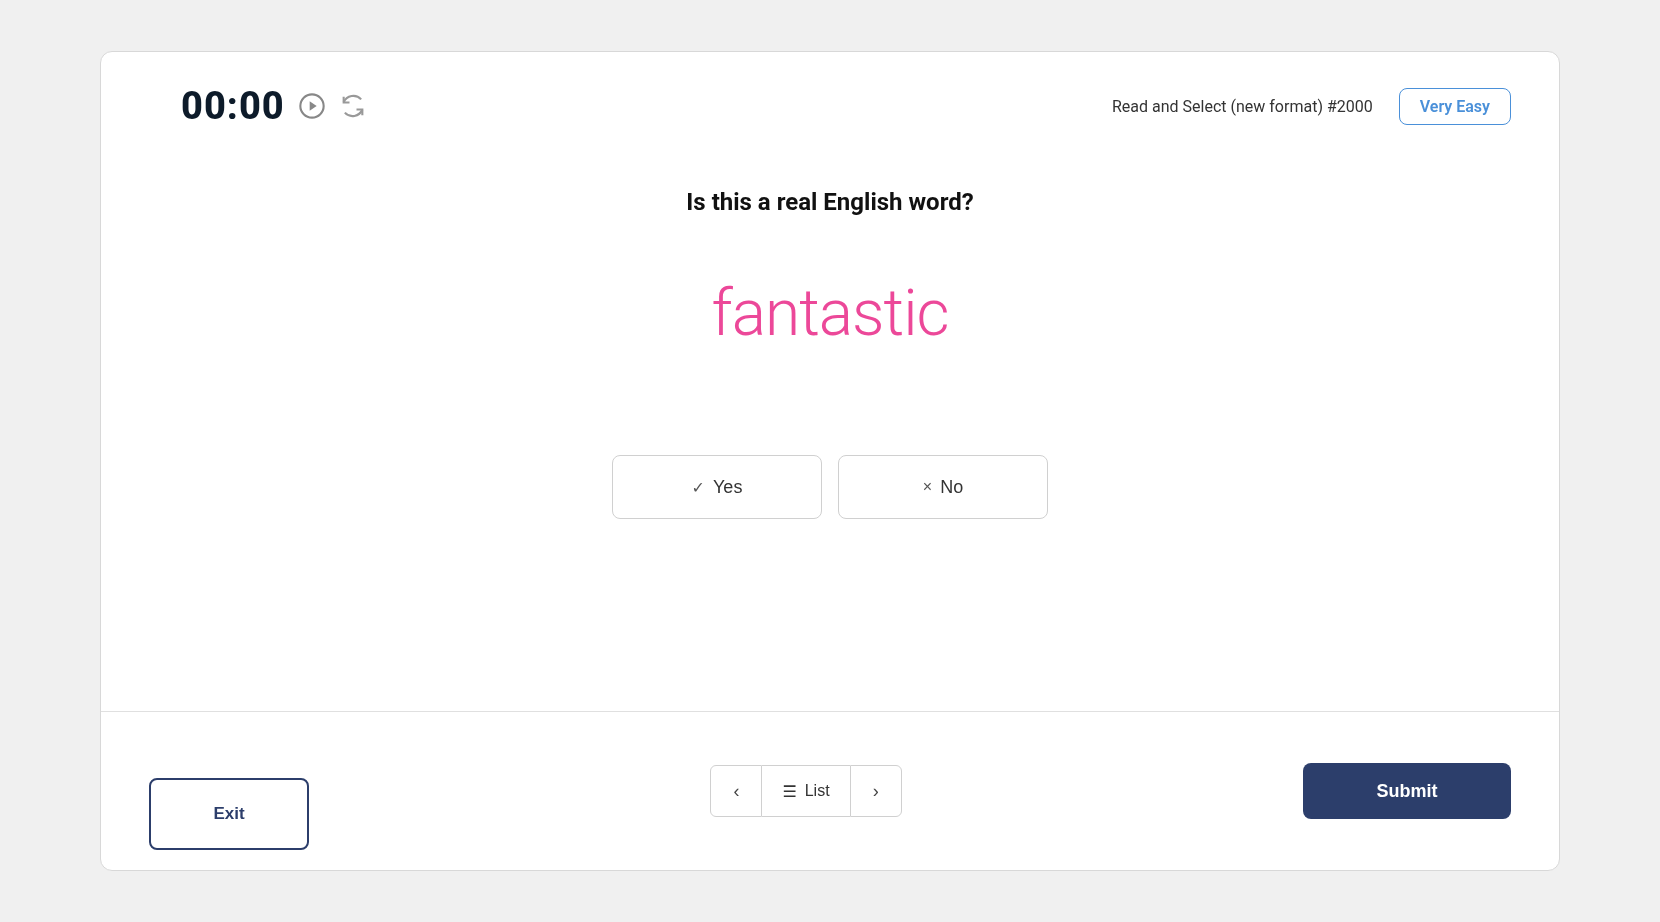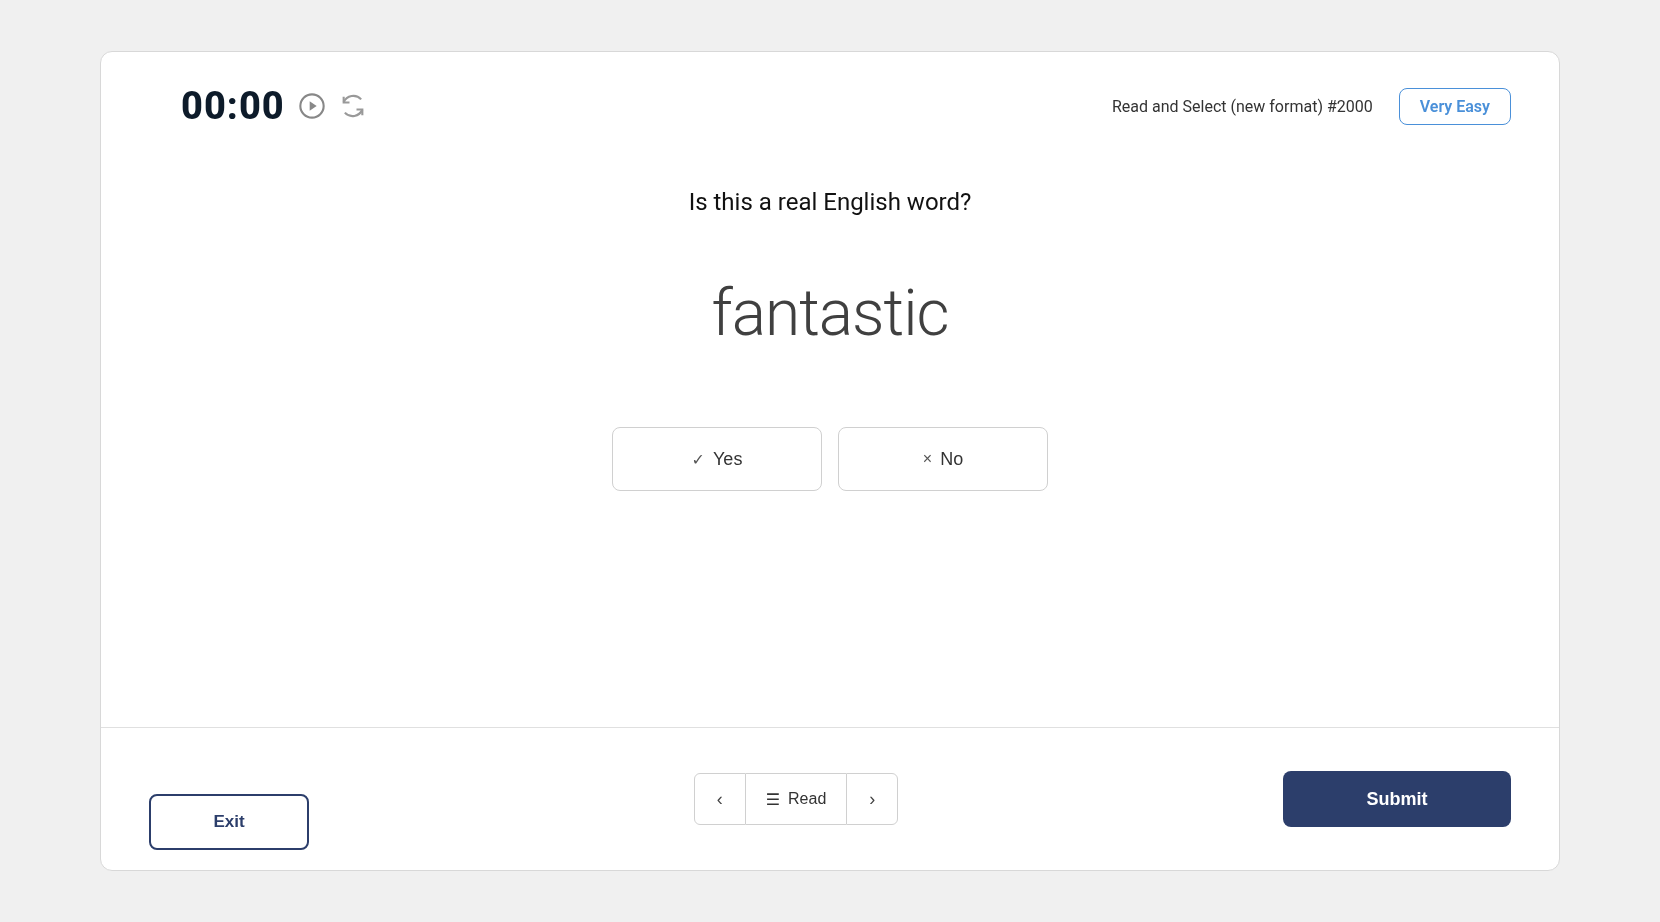--- a/index.html
+++ b/index.html
@@ -111,32 +111,32 @@
       flex: 1;
       display: flex;
       flex-direction: column;
       align-items: center;
       justify-content: flex-start;
       padding-top: 20px;
     }
 
     .question-text {
       font-size: 24px;
-      font-weight: 400;
+      font-weight: 700;
       color: #111;
       text-align: center;
       margin-bottom: 60px;
     }
 
     .word-display {
       font-size: 64px;
       font-weight: 300;
-      color: #404040;
+      color: #ec4899;
       text-align: center;
-      margin-bottom: 76px;
+      margin-bottom: 104px;
       letter-spacing: -1px;
     }
 
     .answer-buttons {
       display: flex;
       gap: 16px;
       justify-content: center;
     }
 
     .answer-btn {
@@ -168,21 +168,21 @@
 
     .bottom-bar {
       display: flex;
       align-items: center;
       justify-content: space-between;
       padding: 20px 48px;
     }
 
     .exit-btn {
       width: 160px;
-      height: 56px;
+      height: 72px;
       border: 2px solid #2c3e6b;
       border-radius: 8px;
       background: transparent;
       color: #2c3e6b;
       font-size: 17px;
       font-weight: 600;
       cursor: pointer;
       transition: background 0.15s;
       margin-top: 46px;
     }
@@ -226,21 +226,21 @@
       cursor: pointer;
       display: flex;
       align-items: center;
       gap: 8px;
       font-size: 16px;
       color: #333;
       border-radius: 0;
     }
 
     .submit-btn {
-      width: 228px;
+      width: 208px;
       height: 56px;
       background: #2c3e6b;
       border: none;
       border-radius: 8px;
       color: #ffffff;
       font-size: 18px;
       font-weight: 700;
       cursor: pointer;
       transition: background 0.15s;
     }
@@ -297,21 +297,21 @@
 
   <div class="bottom-bar">
     <button class="exit-btn">Exit</button>
 
     <div class="nav-section">
       <button class="nav-btn">
         <span>‹</span>
       </button>
       <button class="list-btn">
         <span>☰</span>
-        <span>Read</span>
+        <span>List</span>
       </button>
       <button class="nav-btn">
         <span>›</span>
       </button>
     </div>
 
     <button class="submit-btn">Submit</button>
   </div>
 </div>
 

